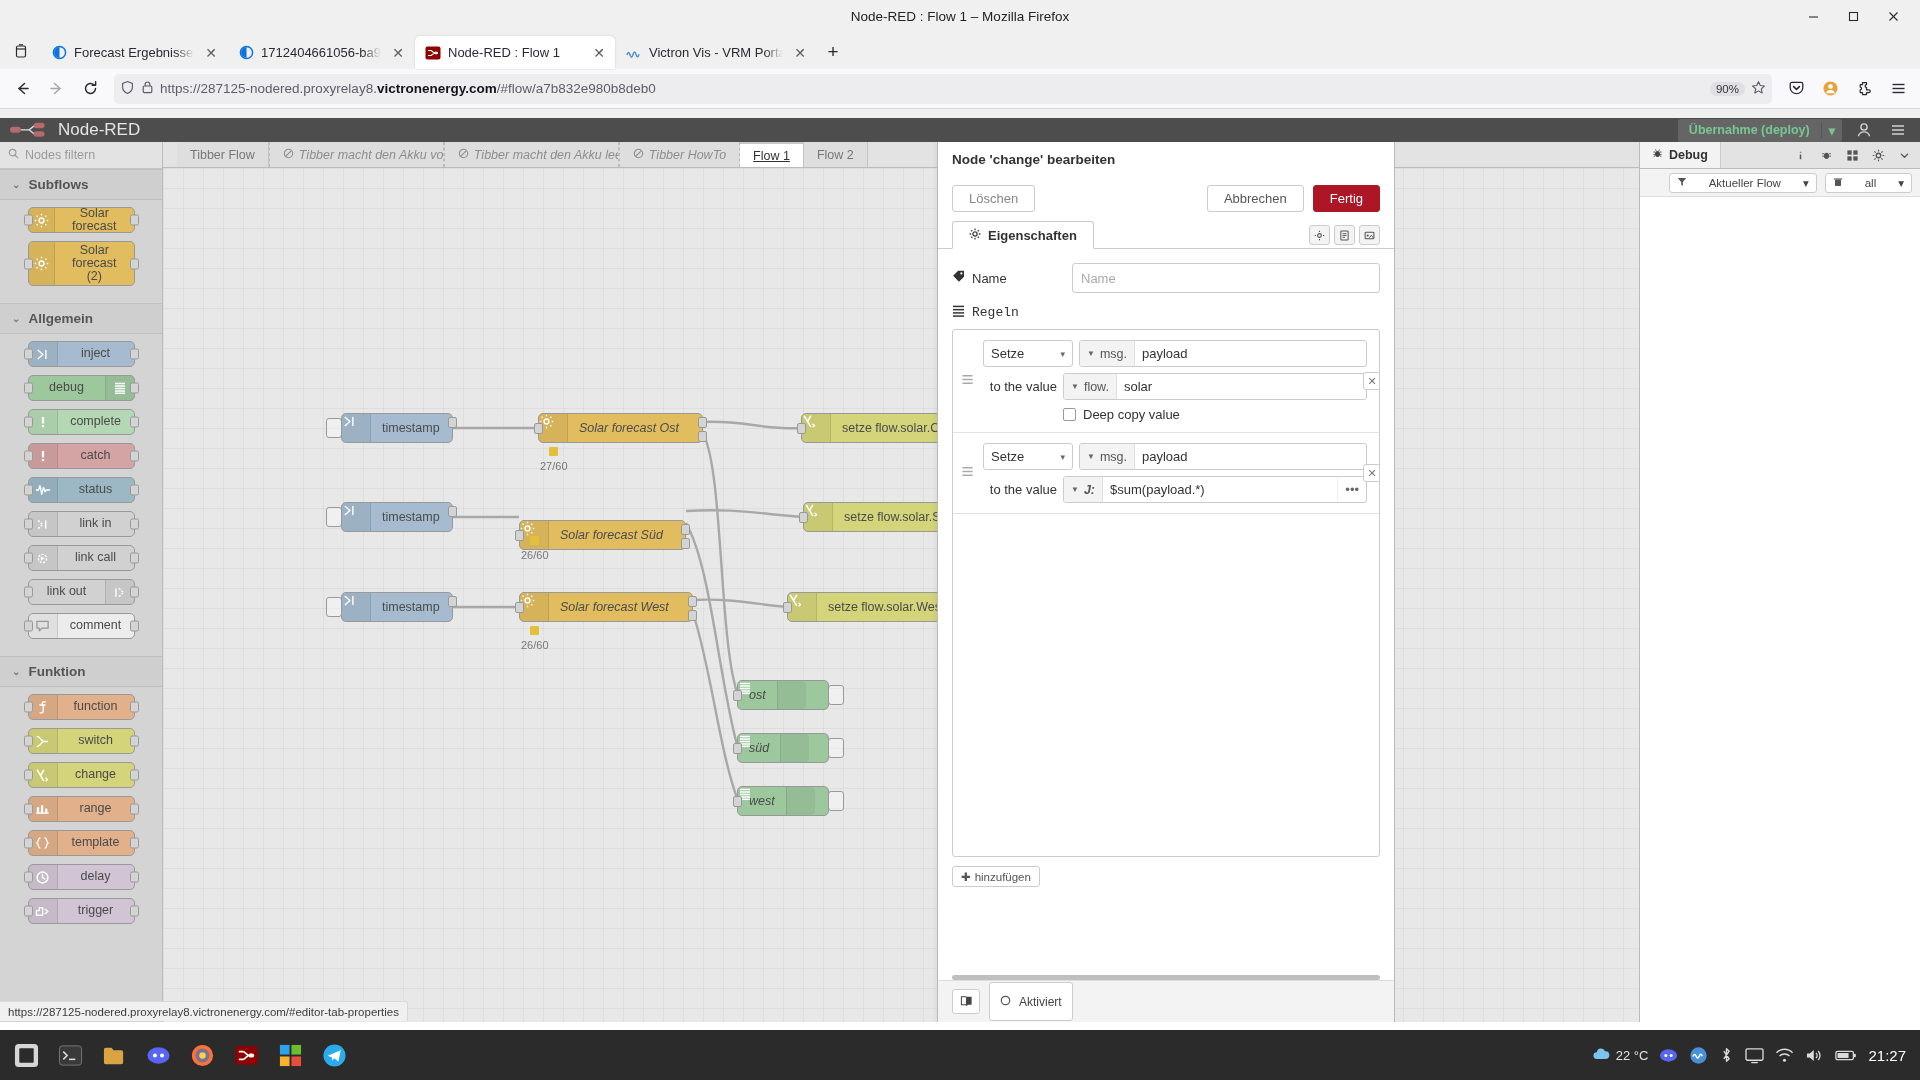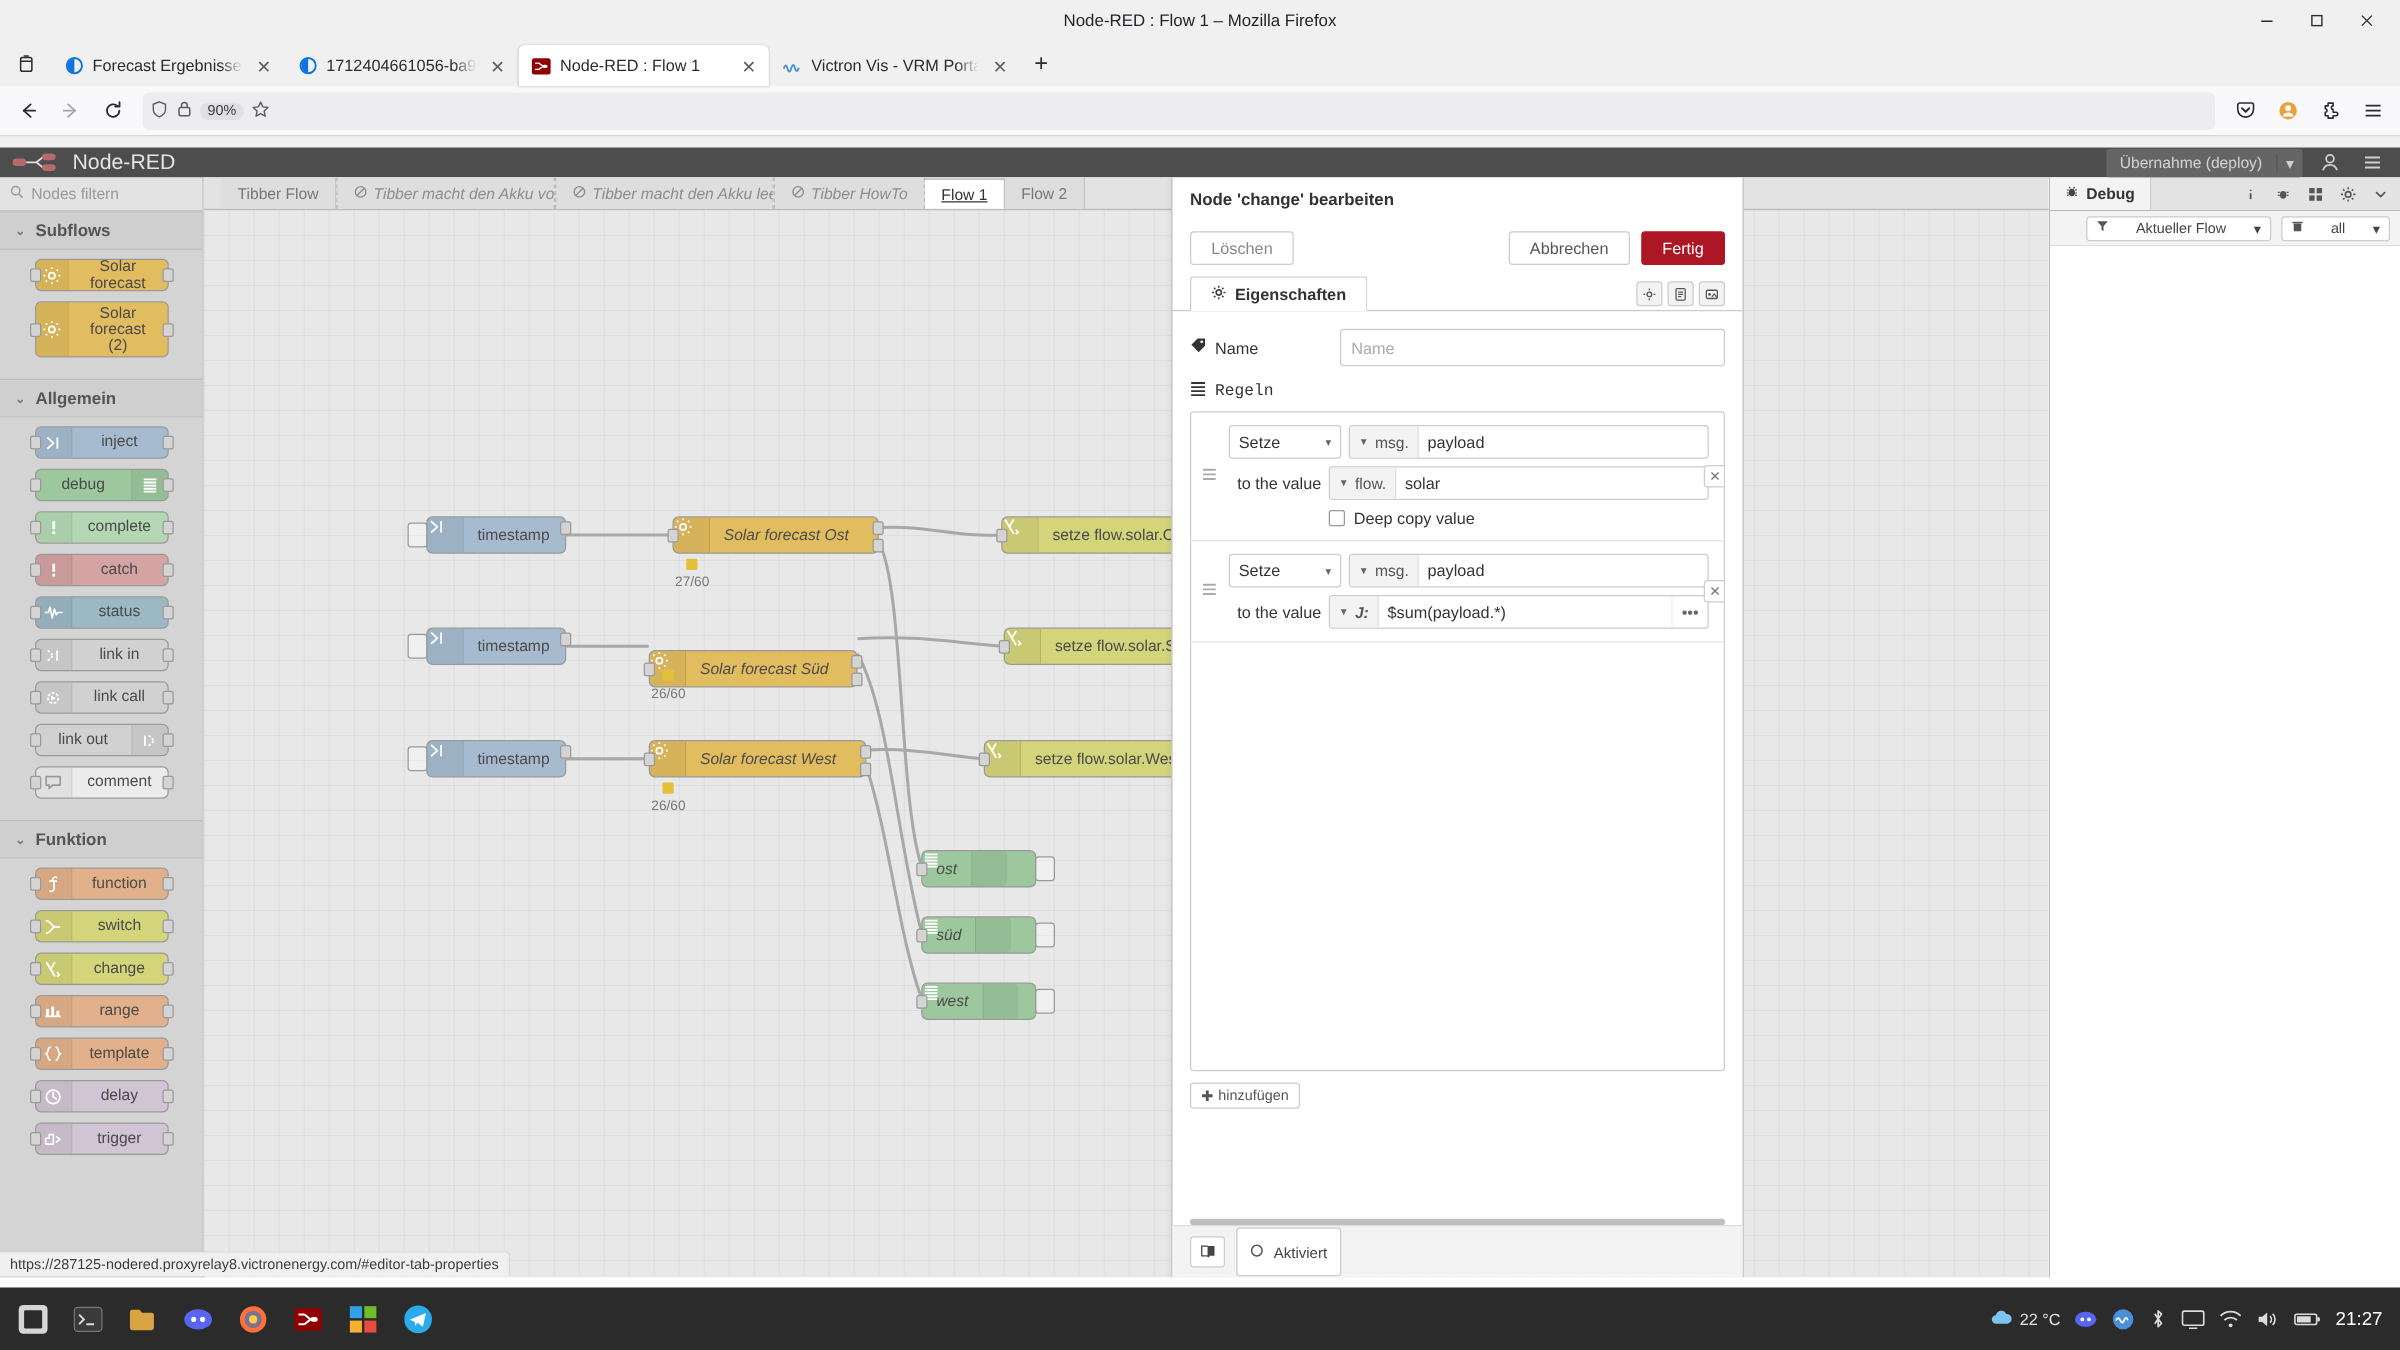--- a/index.html
+++ b/index.html
@@ -63,21 +63,21 @@
   #nodered { position: absolute; left: 0; top: 118px; width: 1920px; height: 912px; background: #fff; }
 
   #nr-header {
     height: 24px; background: #4d4d4d; display: flex; align-items: center;
     justify-content: space-between; padding: 0 10px; color: #c7c7c7;
   }
   #nr-logo { display: flex; align-items: center; gap: 8px; font-size: 17px; color: #e4e4e4; }
   #nr-header-right { display: flex; align-items: center; gap: 10px; }
   #deploy-btn {
     display: flex; align-items: center; height: 23px; border-radius: 3px; overflow: hidden;
-    background: #6e6e6e; color: #ffffff; font-size: 12.5px; opacity: .75;
+    background: #6e6e6e; color: #86efac; font-size: 12.5px; opacity: .75; font-weight: bold;
   }
   #deploy-btn .dep-label { padding: 0 11px; }
   #deploy-btn .dep-caret { padding: 0 7px; border-left: 1px solid #5a5a5a; }
   .nr-hdr-icon { width: 24px; height: 24px; display: flex; align-items: center; justify-content: center; color: #d0d0d0; }
 
   #nr-body { display: flex; height: 880px; }
 
   
   #palette { width: 163px; background: #d4d4d4; border-right: 1px solid #bcbcbc; overflow: hidden; position: relative; }
   #palette-search {
@@ -365,20 +365,21 @@
         <svg width="15" height="15" viewBox="0 0 16 16">
             <path d="M8 1.6 L13.2 3.6 V8 q0 4-5.2 6.4 Q2.8 12 2.8 8 V3.6 Z" fill="none" stroke="#5b5b66" stroke-width="1.2"></path>
           </svg>
       </span>
       <span>
         <svg width="13" height="14" viewBox="0 0 13 14">
             <rect x="2.2" y="6" width="8.6" height="6.6" rx="1.2" fill="none" stroke="#5b5b66" stroke-width="1.2"></rect>
             <path d="M4.2 6 V4.3 a2.3 2.3 0 0 1 4.6 0 V6" fill="none" stroke="#5b5b66" stroke-width="1.2"></path>
           </svg>
       </span>
+      <span class="url-text"><span>https://287125-nodered.proxyrelay8.</span><span class="url-host">victronenergy.com</span><span>/#flow/a7b832e980b8deb0</span></span>
       <span id="zoom-badge">90%</span>
       <span>
         <svg width="15" height="15" viewBox="0 0 16 16">
             <path d="M8 1.8 L9.9 5.9 L14.3 6.4 L11 9.4 L11.9 13.8 L8 11.6 L4.1 13.8 L5 9.4 L1.7 6.4 L6.1 5.9 Z" fill="none" stroke="#5b5b66" stroke-width="1.2" stroke-linejoin="round"></path>
           </svg>
       </span>
     </div>
 
     <div class="nav-icon-btn">
       <svg width="17" height="17" viewBox="0 0 17 17">

